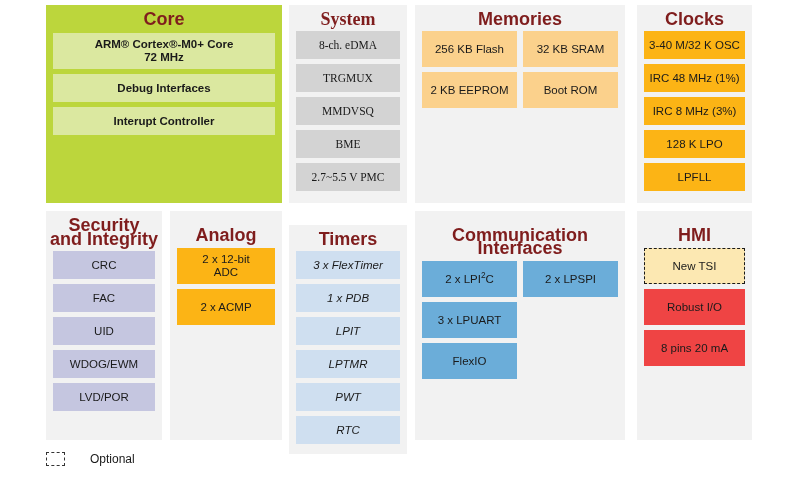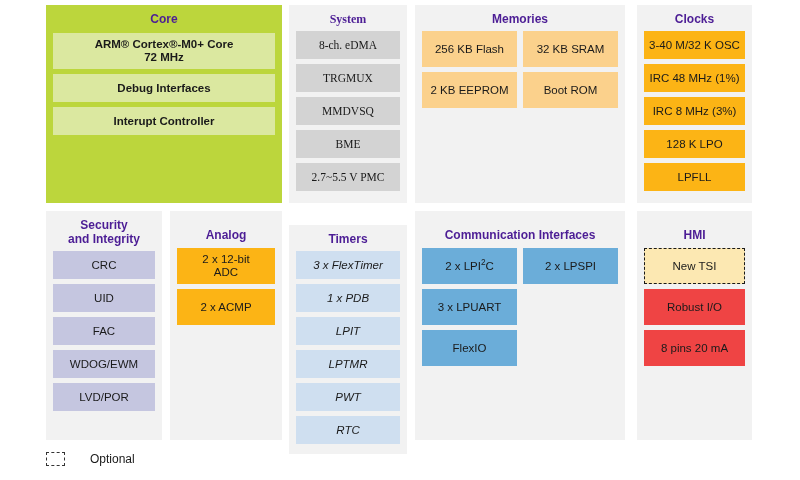--- a/index.html
+++ b/index.html
@@ -23,22 +23,22 @@
   .panel {
     position: absolute;
     box-sizing: border-box;
     background: #f2f2f2;
     padding: 0;
   }
   .panel.core-panel { background: #bcd63c; }
   .panel-title {
     text-align: center;
     font-weight: bold;
-    font-size: 12px;
-    color: #4c1d95;
+    font-size: 18px;
+    color: #7f1d1d;
     line-height: 13px;
     padding-top: 8px;
     padding-bottom: 3px;
   }
   .panel-title.two-line { line-height: 14px; padding-top: 7px; }
   .blocks {
     padding: 0 7px;
     display: flex;
     flex-direction: column;
     gap: 5px;
@@ -149,22 +149,22 @@
     </div>
   </div>
 
   <div class="panel" style="left:46px; top:211px; width:116px; height:229px;">
     <div class="panel-title two-line">
       <div>Security</div>
       <div>and Integrity</div>
     </div>
     <div class="blocks" style="padding-top:2px;">
       <div class="block c-security">CRC</div>
+      <div class="block c-security">FAC</div>
       <div class="block c-security">UID</div>
-      <div class="block c-security">FAC</div>
       <div class="block c-security">WDOG/EWM</div>
       <div class="block c-security">LVD/POR</div>
     </div>
   </div>
 
   <div class="panel" style="left:170px; top:211px; width:112px; height:229px;">
     <div class="panel-title" style="padding-top:18px;">Analog</div>
     <div class="blocks" style="padding-top:3px;">
       <div class="block c-analog tall">
         <span>

